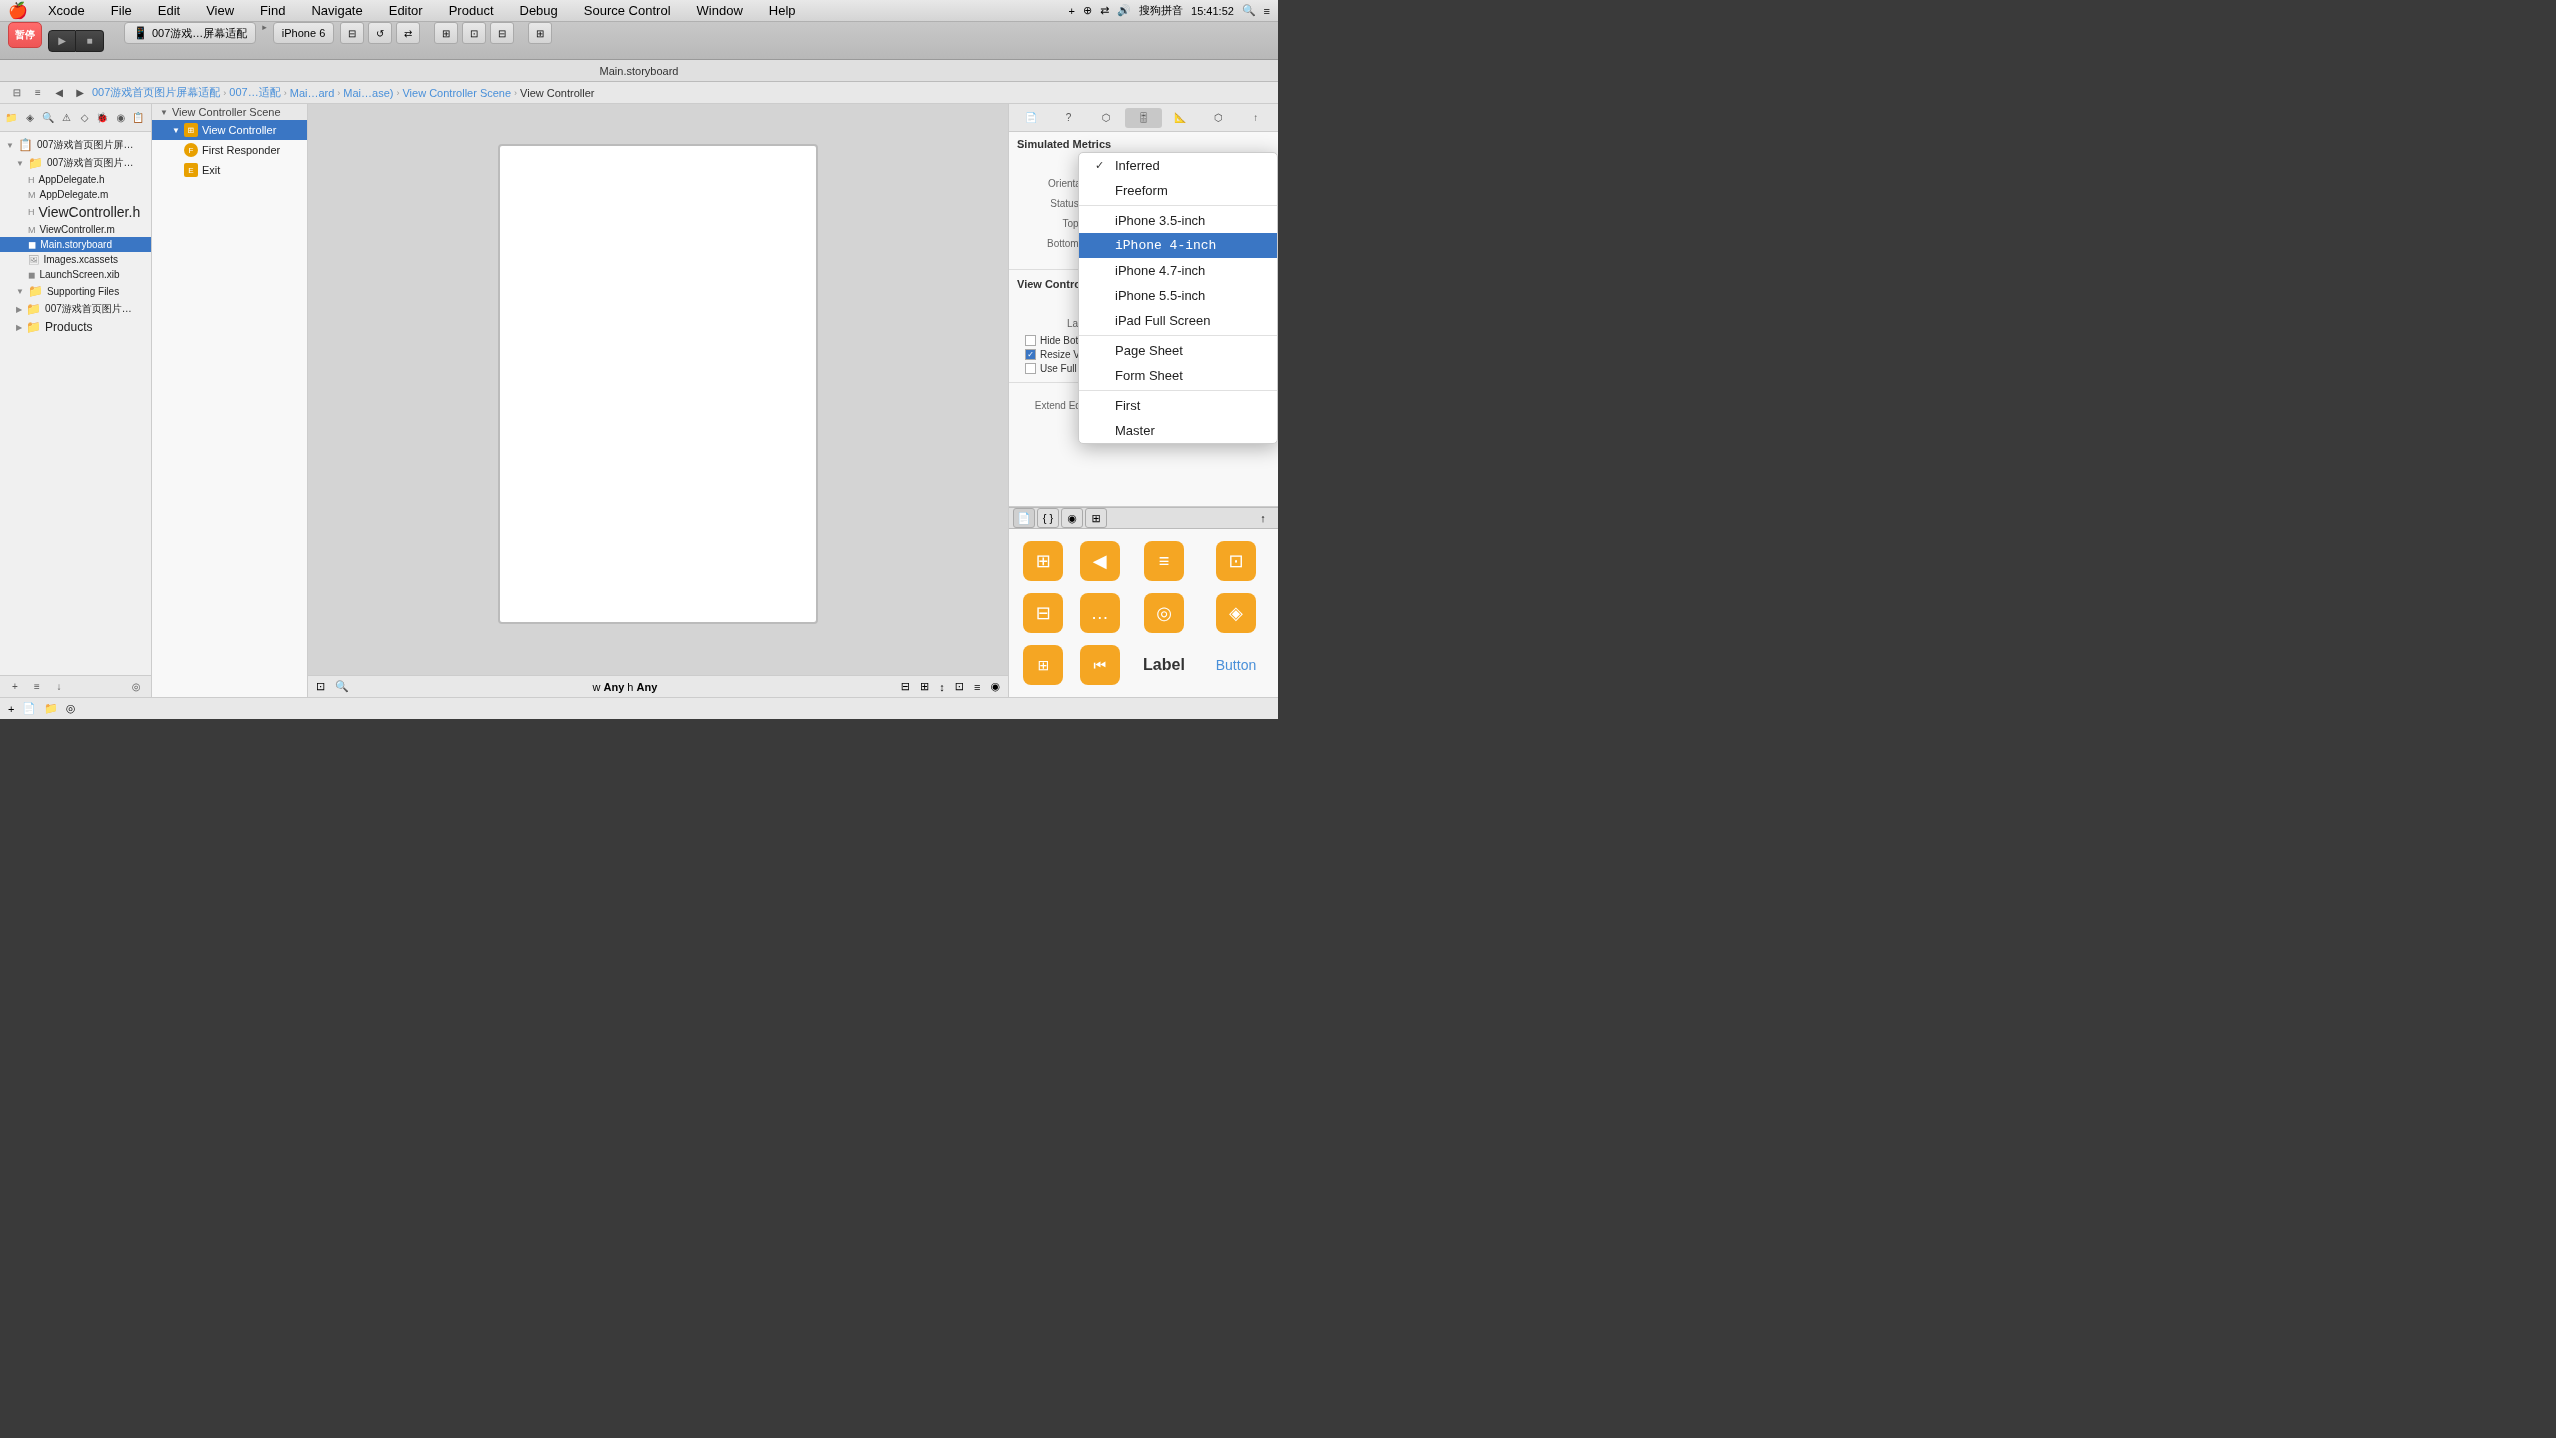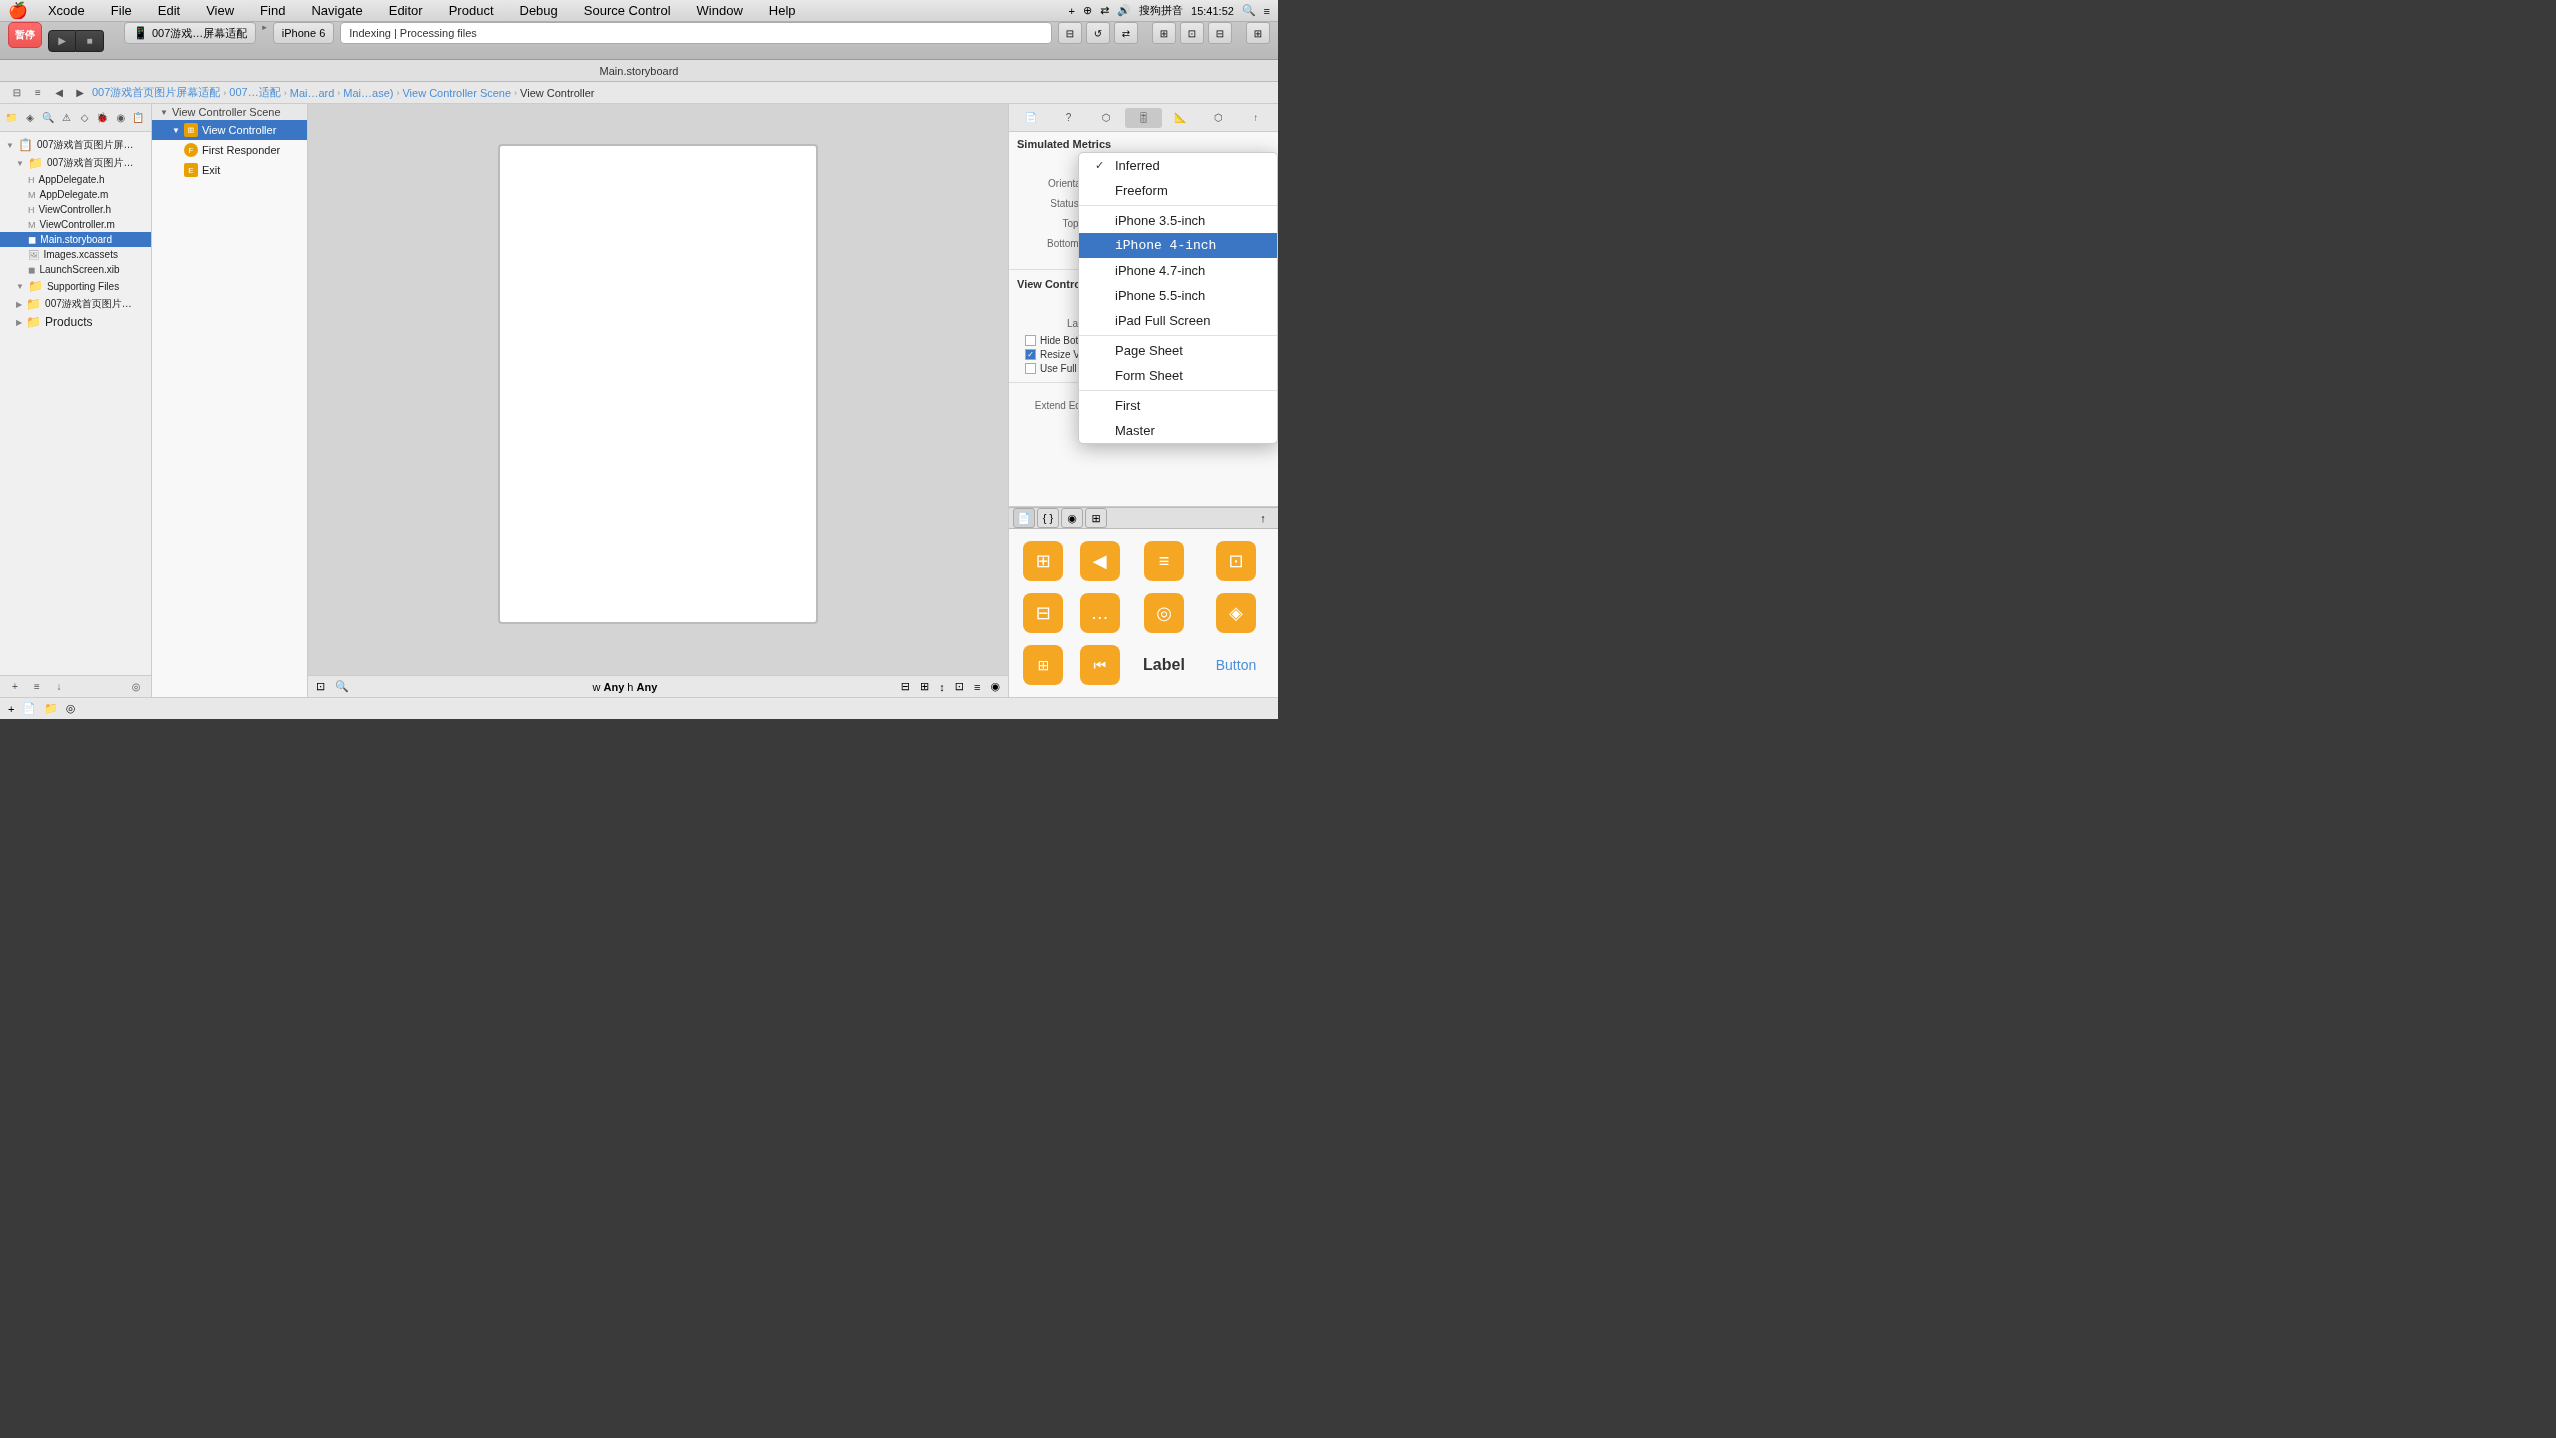--- a/index.html
+++ b/index.html
@@ -594,23 +594,20 @@
   </div>
   <div style="width:8px;"></div>
   <div class="scheme-selector">
     <span style="font-size:12px;">📱</span>
     <span>007游戏…屏幕适配</span>
   </div>
   <span style="color:#666;font-size:9px;">▸</span>
   <div class="scheme-selector">
     <span>iPhone 6</span>
   </div>
-  <div class="status-bar-toolbar">
-    <span>Indexing | Processing files</span>
-  </div>
   <div class="toolbar-right">
     <div class="toolbar-icon-btn">⊟</div>
     <div class="toolbar-icon-btn">↺</div>
     <div class="toolbar-icon-btn">⇄</div>
     <div style="width:6px;"></div>
     <div class="toolbar-icon-btn">⊞</div>
     <div class="toolbar-icon-btn">⊡</div>
     <div class="toolbar-icon-btn">⊟</div>
     <div style="width:6px;"></div>
     <div class="toolbar-icon-btn">⊞</div>
@@ -667,21 +664,21 @@
       <div class="nav-item nav-indent-2">
         <span style="font-size:9px;color:#888;">H</span>
         <span style="font-size:10px;">AppDelegate.h</span>
       </div>
       <div class="nav-item nav-indent-2">
         <span style="font-size:9px;color:#888;">M</span>
         <span style="font-size:10px;">AppDelegate.m</span>
       </div>
       <div class="nav-item nav-indent-2">
         <span style="font-size:9px;color:#888;">H</span>
-        <span style="font-size:10px;">ViewController.h</span>
+        <span style="font-size:14px;">ViewController.h</span>
       </div>
       <div class="nav-item nav-indent-2">
         <span style="font-size:9px;color:#888;">M</span>
         <span style="font-size:10px;">ViewController.m</span>
       </div>
       <div class="nav-item nav-indent-2" style="background:#3a76c4;color:white;">
         <span class="nav-storyboard-icon" style="color:white;">◼</span>
         <span style="font-size:10px;color:white;font-weight:500;">Main.storyboard</span>
       </div>
       <div class="nav-item nav-indent-2">

